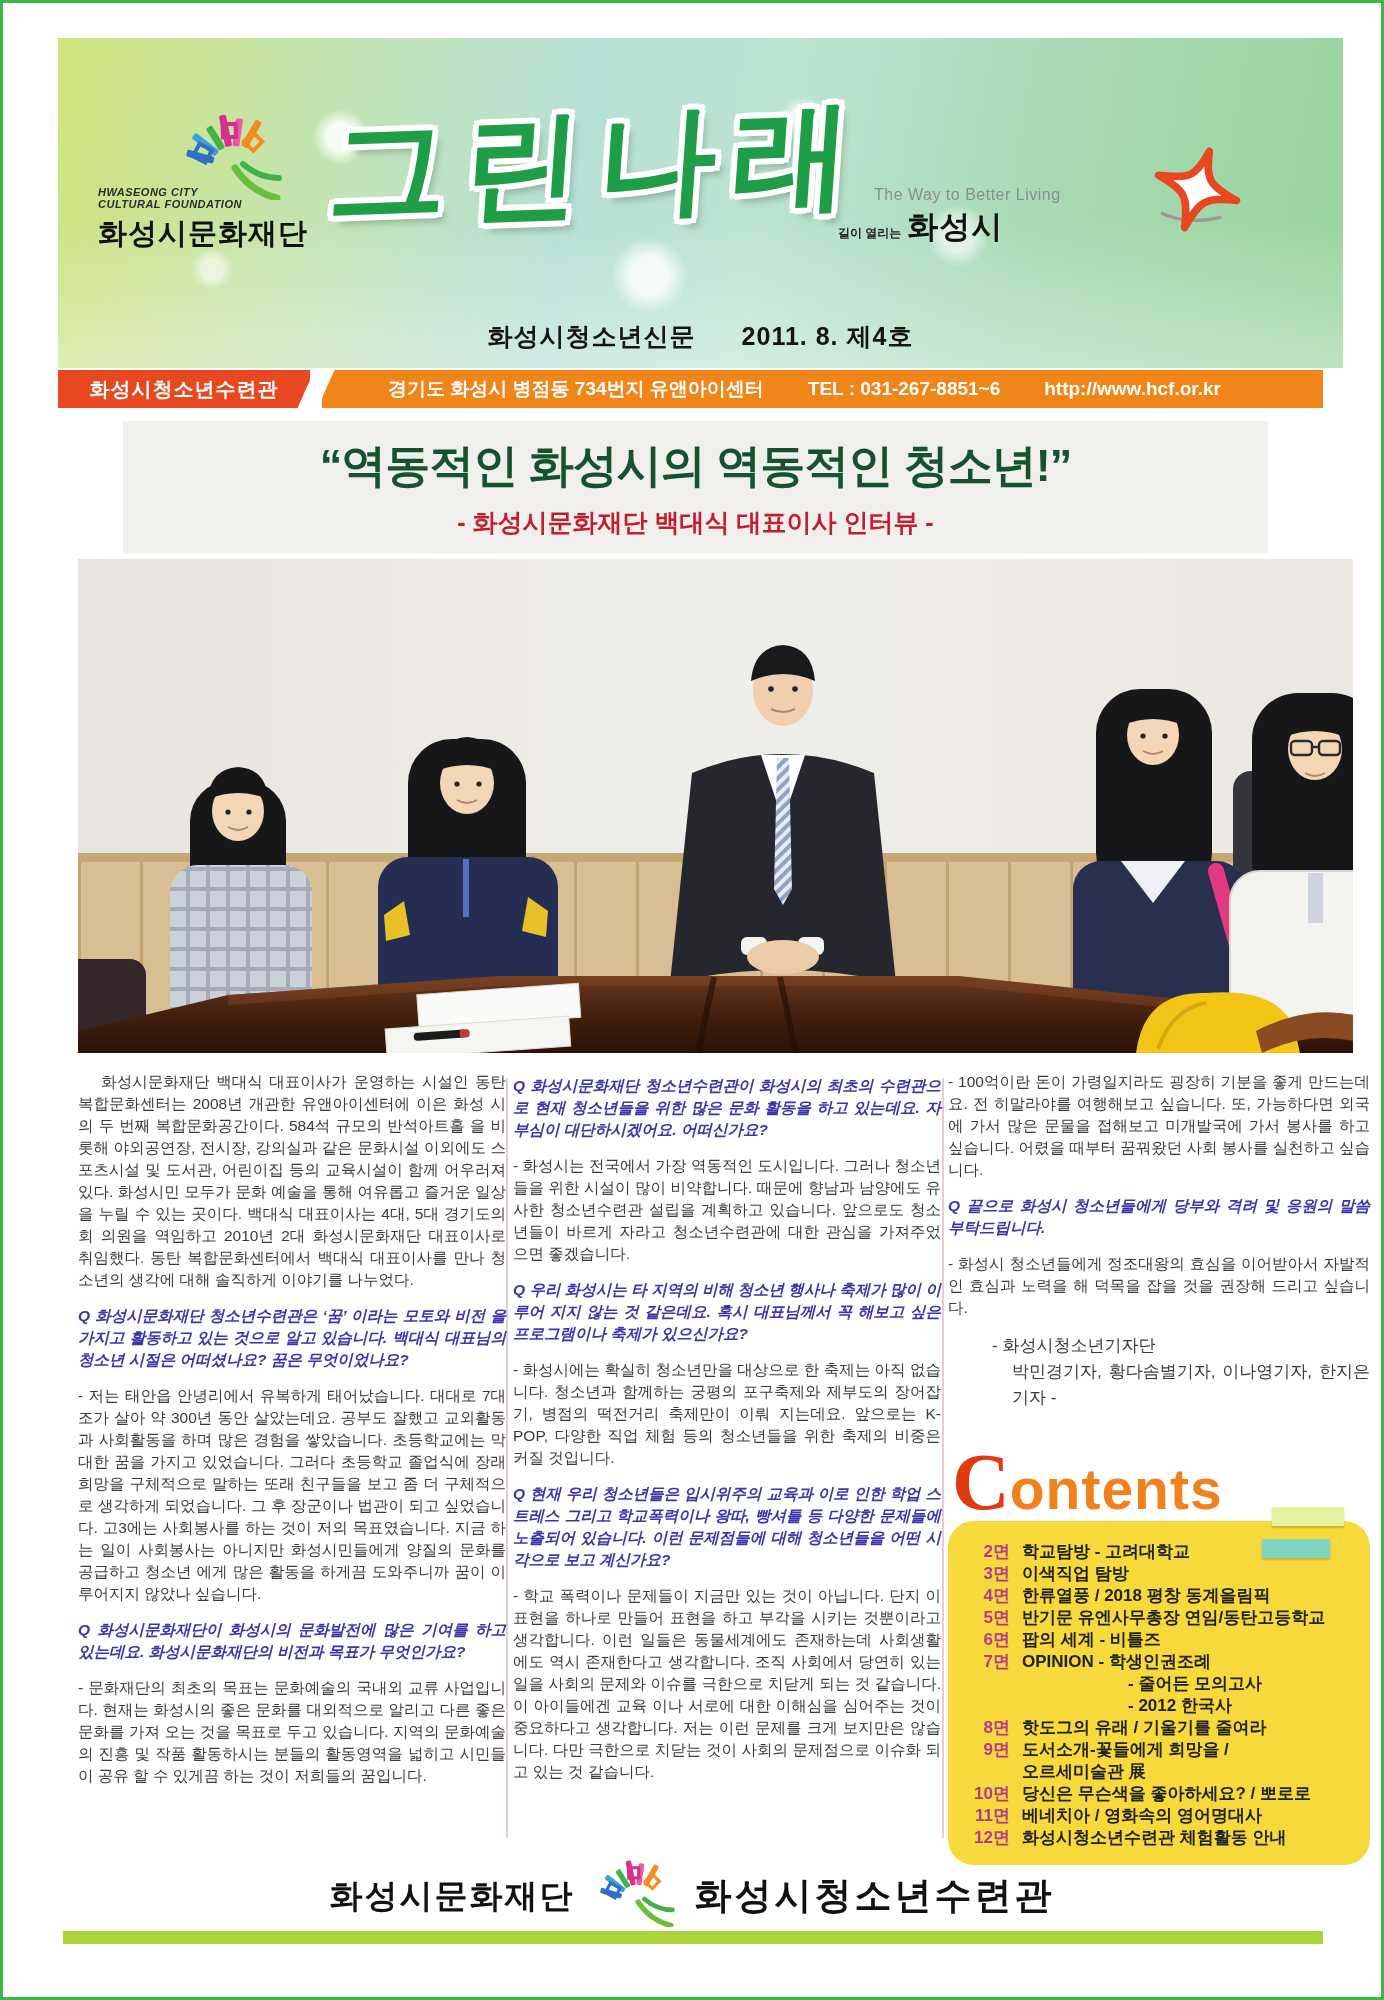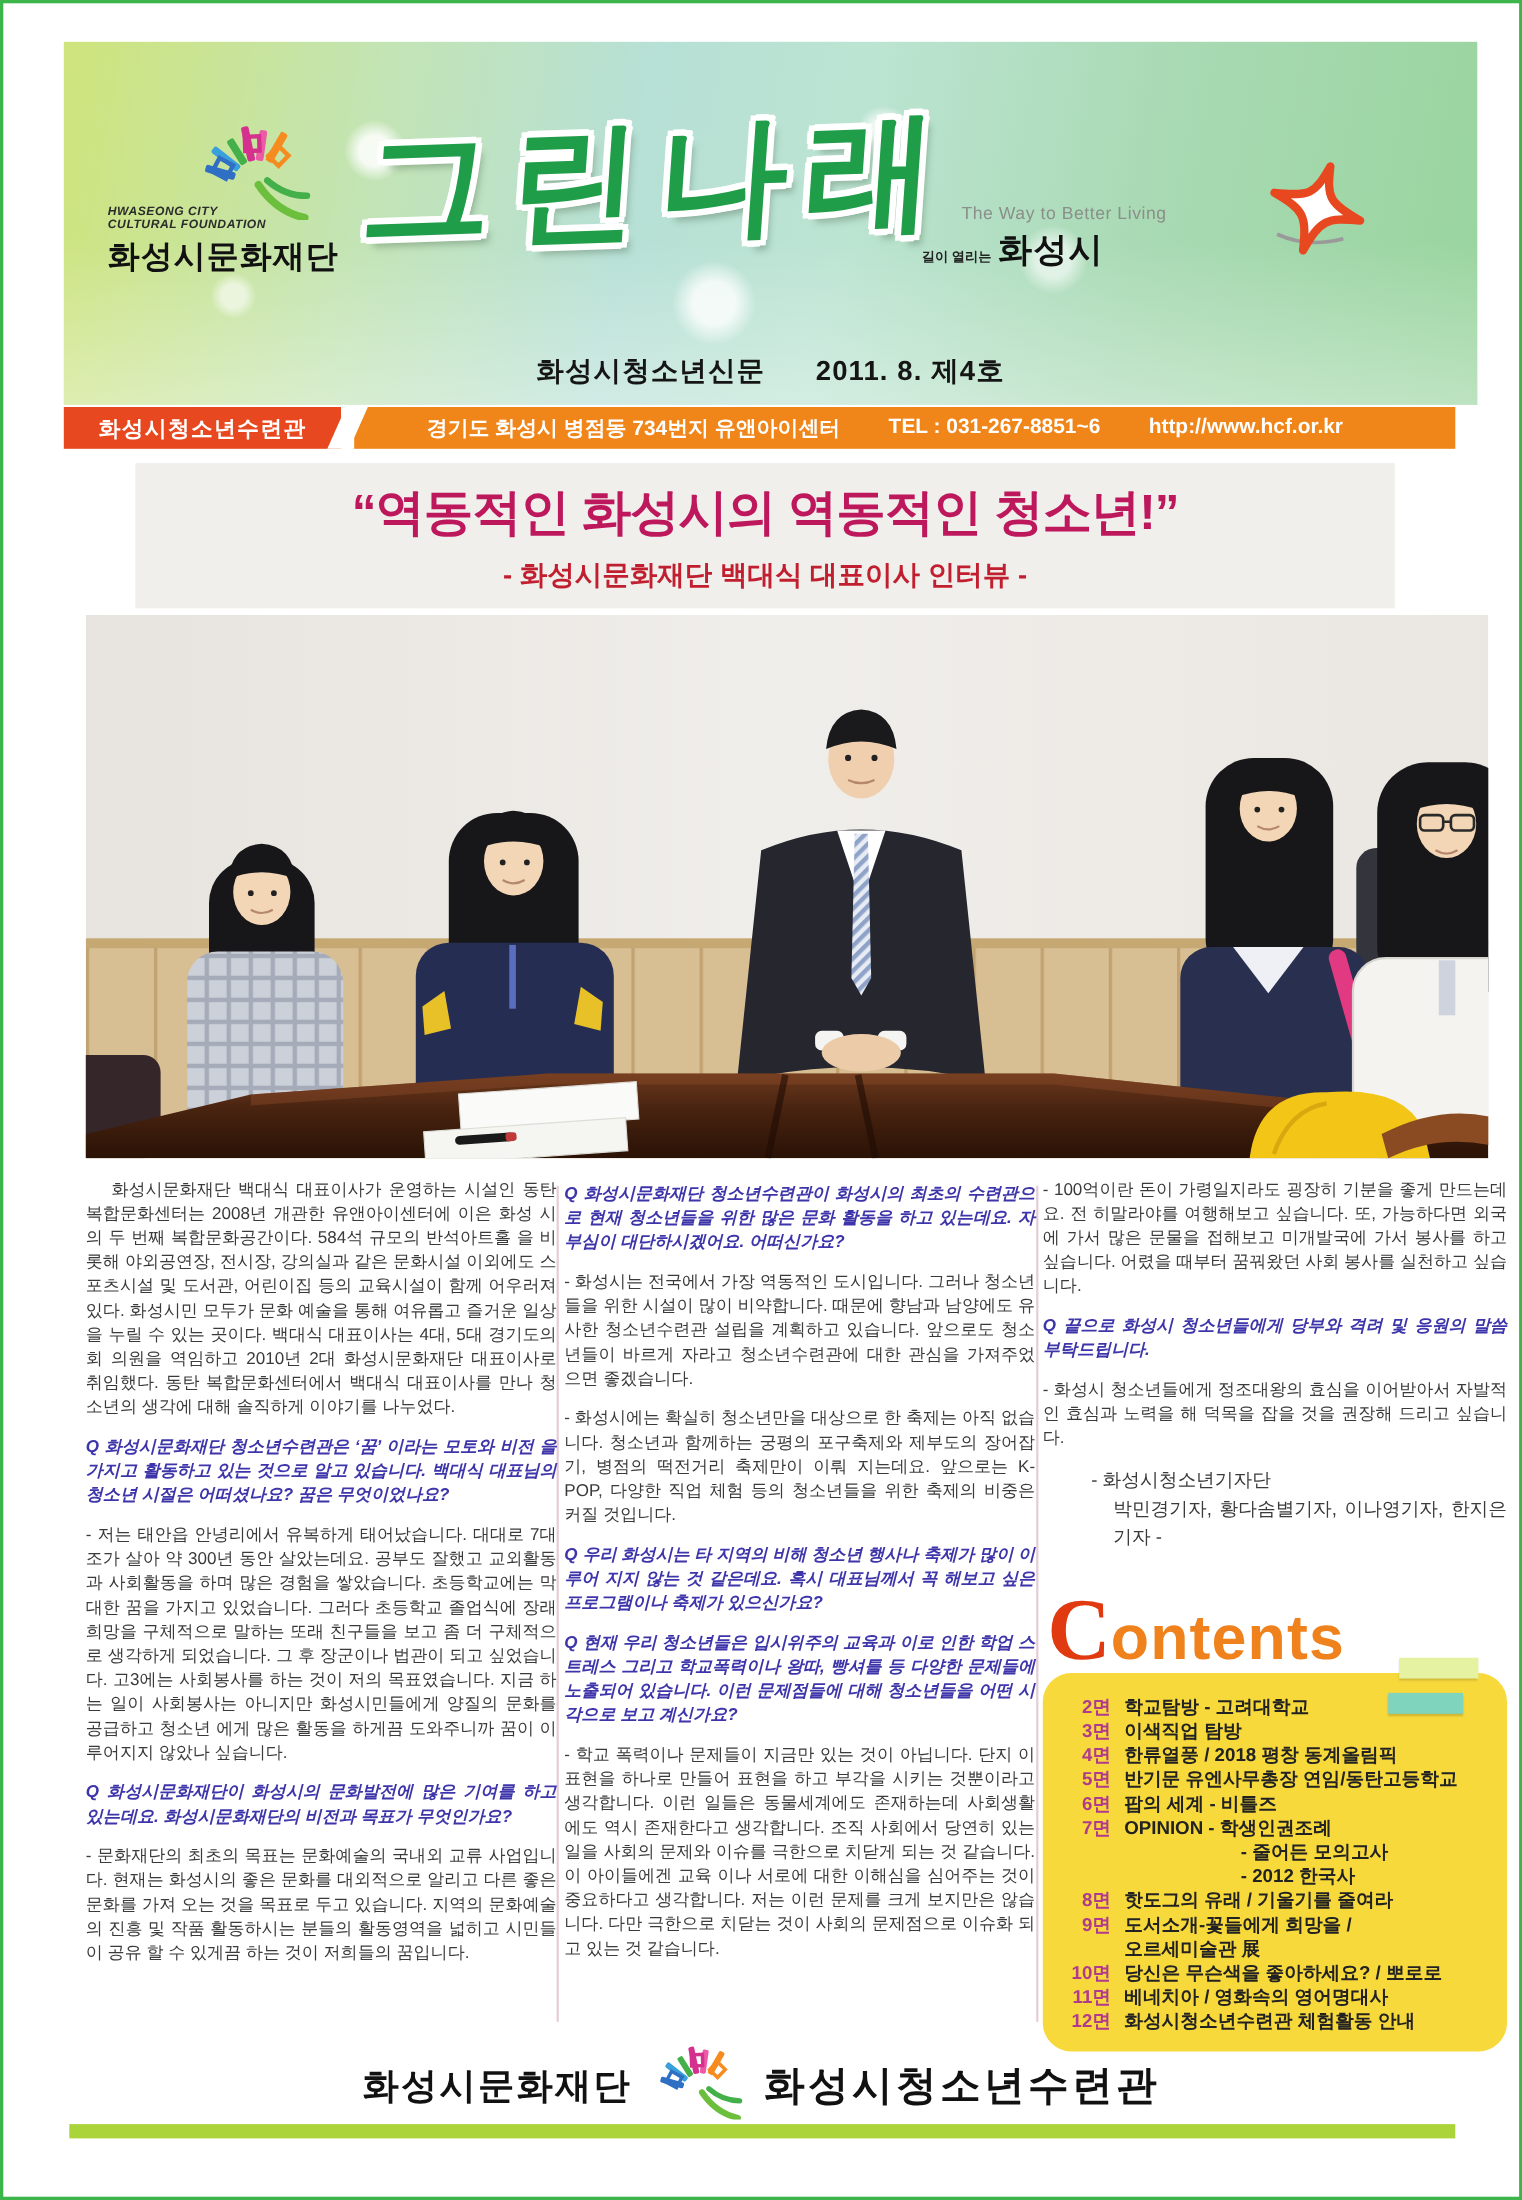--- a/index.html
+++ b/index.html
@@ -36,21 +36,21 @@
   
   .infobar{position:absolute;left:55px;top:367px;width:1265px;height:38px;display:flex;align-items:stretch;}
   .ib-left{width:252px;background:#e8481f;color:#fff;font-size:20px;font-weight:bold;
     display:flex;align-items:center;justify-content:center;letter-spacing:1px;}
   .ib-slash{width:20px;background:#fff;transform:skewX(-24deg);margin:0 -4px;z-index:1;}
   .ib-right{flex:1;background:#f08519;color:#fff;display:flex;align-items:center;gap:44px;
     padding-left:66px;font-size:19px;font-weight:bold;}
   
   .headline{position:absolute;left:120px;top:418px;width:1145px;height:132px;background:#f0efec;
     display:flex;flex-direction:column;align-items:center;justify-content:center;gap:10px;}
-  .hl-title{font-size:45px;font-weight:bold;color:#be185d;letter-spacing:-1px;}
+  .hl-title{font-size:45px;font-weight:bold;color:#14532d;letter-spacing:-1px;}
   .hl-sub{font-size:25px;font-weight:bold;color:#c11f2f;}
   
   .photo{position:absolute;left:75px;top:556px;width:1275px;height:494px;}
   .photo svg{display:block;width:100%;height:100%;}
   
   .col{position:absolute;top:1068px;font-size:15.5px;line-height:22px;color:#3a3a3a;text-align:justify;}
   .col1{left:75px;width:428px;}
   .col2{left:510px;width:428px;}
   .col3{left:945px;width:422px;}
   .block{margin:0 0 14px 0;}
@@ -272,22 +272,22 @@
     <div class="block p-block">화성시문화재단 백대식 대표이사가 운영하는 시설인 동탄 복합문화센터는 2008년 개관한 유앤아이센터에 이은 화성 시의 두 번째 복합문화공간이다. 584석 규모의 반석아트홀 을 비롯해 야외공연장, 전시장, 강의실과 같은 문화시설 이외에도 스포츠시설 및 도서관, 어린이집 등의 교육시설이 함께 어우러져 있다. 화성시민 모두가 문화 예술을 통해 여유롭고 즐거운 일상을 누릴 수 있는 곳이다. 백대식 대표이사는 4대, 5대 경기도의회 의원을 역임하고 2010년 2대 화성시문화재단 대표이사로 취임했다. 동탄 복합문화센터에서 백대식 대표이사를 만나 청소년의 생각에 대해 솔직하게 이야기를 나누었다.</div>
     <div class="block q-block">Q 화성시문화재단 청소년수련관은 ‘꿈’ 이라는 모토와 비전 을 가지고 활동하고 있는 것으로 알고 있습니다. 백대식 대표님의 청소년 시절은 어떠셨나요? 꿈은 무엇이었나요?</div>
     <div class="block a-block">- 저는 태안읍 안녕리에서 유복하게 태어났습니다. 대대로 7대조가 살아 약 300년 동안 살았는데요. 공부도 잘했고 교외활동과 사회활동을 하며 많은 경험을 쌓았습니다. 초등학교에는 막대한 꿈을 가지고 있었습니다. 그러다 초등학교 졸업식에 장래희망을 구체적으로 말하는 또래 친구들을 보고 좀 더 구체적으로 생각하게 되었습니다. 그 후 장군이나 법관이 되고 싶었습니다. 고3에는 사회봉사를 하는 것이 저의 목표였습니다. 지금 하는 일이 사회봉사는 아니지만 화성시민들에게 양질의 문화를 공급하고 청소년 에게 많은 활동을 하게끔 도와주니까 꿈이 이루어지지 않았나 싶습니다.</div>
     <div class="block q-block">Q 화성시문화재단이 화성시의 문화발전에 많은 기여를 하고 있는데요. 화성시문화재단의 비전과 목표가 무엇인가요?</div>
     <div class="block a-block">- 문화재단의 최초의 목표는 문화예술의 국내외 교류 사업입니다. 현재는 화성시의 좋은 문화를 대외적으로 알리고 다른 좋은 문화를 가져 오는 것을 목표로 두고 있습니다. 지역의 문화예술의 진흥 및 작품 활동하시는 분들의 활동영역을 넓히고 시민들이 공유 할 수 있게끔 하는 것이 저희들의 꿈입니다.</div>
   </div>
 
   <div class="col col2">
     <div class="block q-block">Q 화성시문화재단 청소년수련관이 화성시의 최초의 수련관으로 현재 청소년들을 위한 많은 문화 활동을 하고 있는데요. 자부심이 대단하시겠어요. 어떠신가요?</div>
     <div class="block a-block">- 화성시는 전국에서 가장 역동적인 도시입니다. 그러나 청소년들을 위한 시설이 많이 비약합니다. 때문에 향남과 남양에도 유사한 청소년수련관 설립을 계획하고 있습니다. 앞으로도 청소년들이 바르게 자라고 청소년수련관에 대한 관심을 가져주었으면 좋겠습니다.</div>
+    <div class="block q-block">Q 우리 화성시는 타 지역의 비해 청소년 행사나 축제가 많이 이루어 지지 않는 것 같은데요. 혹시 대표님께서 꼭 해보고 싶은 프로그램이나 축제가 있으신가요?</div>
     <div class="block a-block">- 화성시에는 확실히 청소년만을 대상으로 한 축제는 아직 없습니다. 청소년과 함께하는 궁평의 포구축제와 제부도의 장어잡기, 병점의 떡전거리 축제만이 이뤄 지는데요. 앞으로는 K-POP, 다양한 직업 체험 등의 청소년들을 위한 축제의 비중은 커질 것입니다.</div>
-    <div class="block q-block">Q 우리 화성시는 타 지역의 비해 청소년 행사나 축제가 많이 이루어 지지 않는 것 같은데요. 혹시 대표님께서 꼭 해보고 싶은 프로그램이나 축제가 있으신가요?</div>
     <div class="block q-block">Q 현재 우리 청소년들은 입시위주의 교육과 이로 인한 학업 스트레스 그리고 학교폭력이나 왕따, 빵셔틀 등 다양한 문제들에 노출되어 있습니다. 이런 문제점들에 대해 청소년들을 어떤 시각으로 보고 계신가요?</div>
     <div class="block a-block">- 학교 폭력이나 문제들이 지금만 있는 것이 아닙니다. 단지 이 표현을 하나로 만들어 표현을 하고 부각을 시키는 것뿐이라고 생각합니다. 이런 일들은 동물세계에도 존재하는데 사회생활에도 역시 존재한다고 생각합니다. 조직 사회에서 당연히 있는 일을 사회의 문제와 이슈를 극한으로 치닫게 되는 것 같습니다. 이 아이들에겐 교육 이나 서로에 대한 이해심을 심어주는 것이 중요하다고 생각합니다. 저는 이런 문제를 크게 보지만은 않습니다. 다만 극한으로 치닫는 것이 사회의 문제점으로 이슈화 되고 있는 것 같습니다.</div>
   </div>
 
   <div class="col col3">
     <div class="block a-block">- 100억이란 돈이 가령일지라도 굉장히 기분을 좋게 만드는데요. 전 히말라야를 여행해보고 싶습니다. 또, 가능하다면 외국에 가서 많은 문물을 접해보고 미개발국에 가서 봉사를 하고 싶습니다. 어렸을 때부터 꿈꿔왔던 사회 봉사를 실천하고 싶습니다.</div>
     <div class="block q-block">Q 끝으로 화성시 청소년들에게 당부와 격려 및 응원의 말씀 부탁드립니다.</div>
     <div class="block a-block">- 화성시 청소년들에게 정조대왕의 효심을 이어받아서 자발적인 효심과 노력을 해 덕목을 잡을 것을 권장해 드리고 싶습니다.</div>
 
     <div class="byline">

